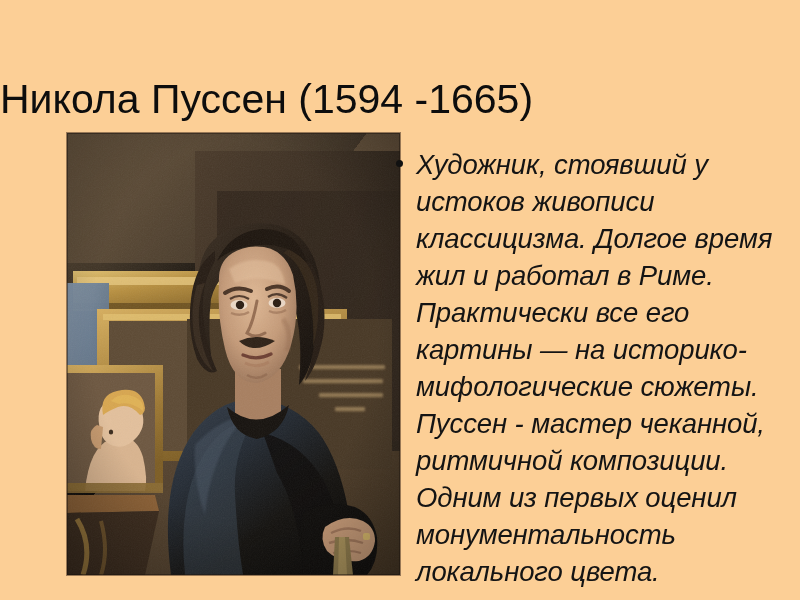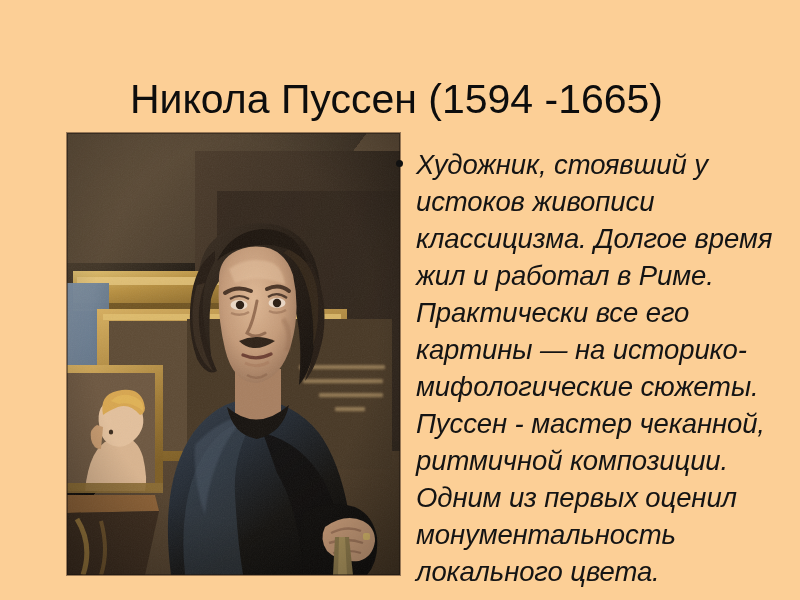--- a/index.html
+++ b/index.html
@@ -20,29 +20,28 @@
     height: 600px;
     background: #fccf96;
   }
 
   
   #slide-title {
     position: absolute;
     left: 0;
     top: 48px;
     width: 655px;
-    text-align: right;
+    text-align: left;
     font-family: "Liberation Sans", sans-serif;
     font-weight: 400;
     font-size: 41px;
     line-height: 48px;
     letter-spacing: 0px;
     color: #0d0d0d;
     white-space: nowrap;
-    margin-left: 8px;
   }
 
   
   #portrait-figure {
     position: absolute;
     left: 27px;
     top: 117px;
     width: 333px;
     height: 442px;
     overflow: hidden;

